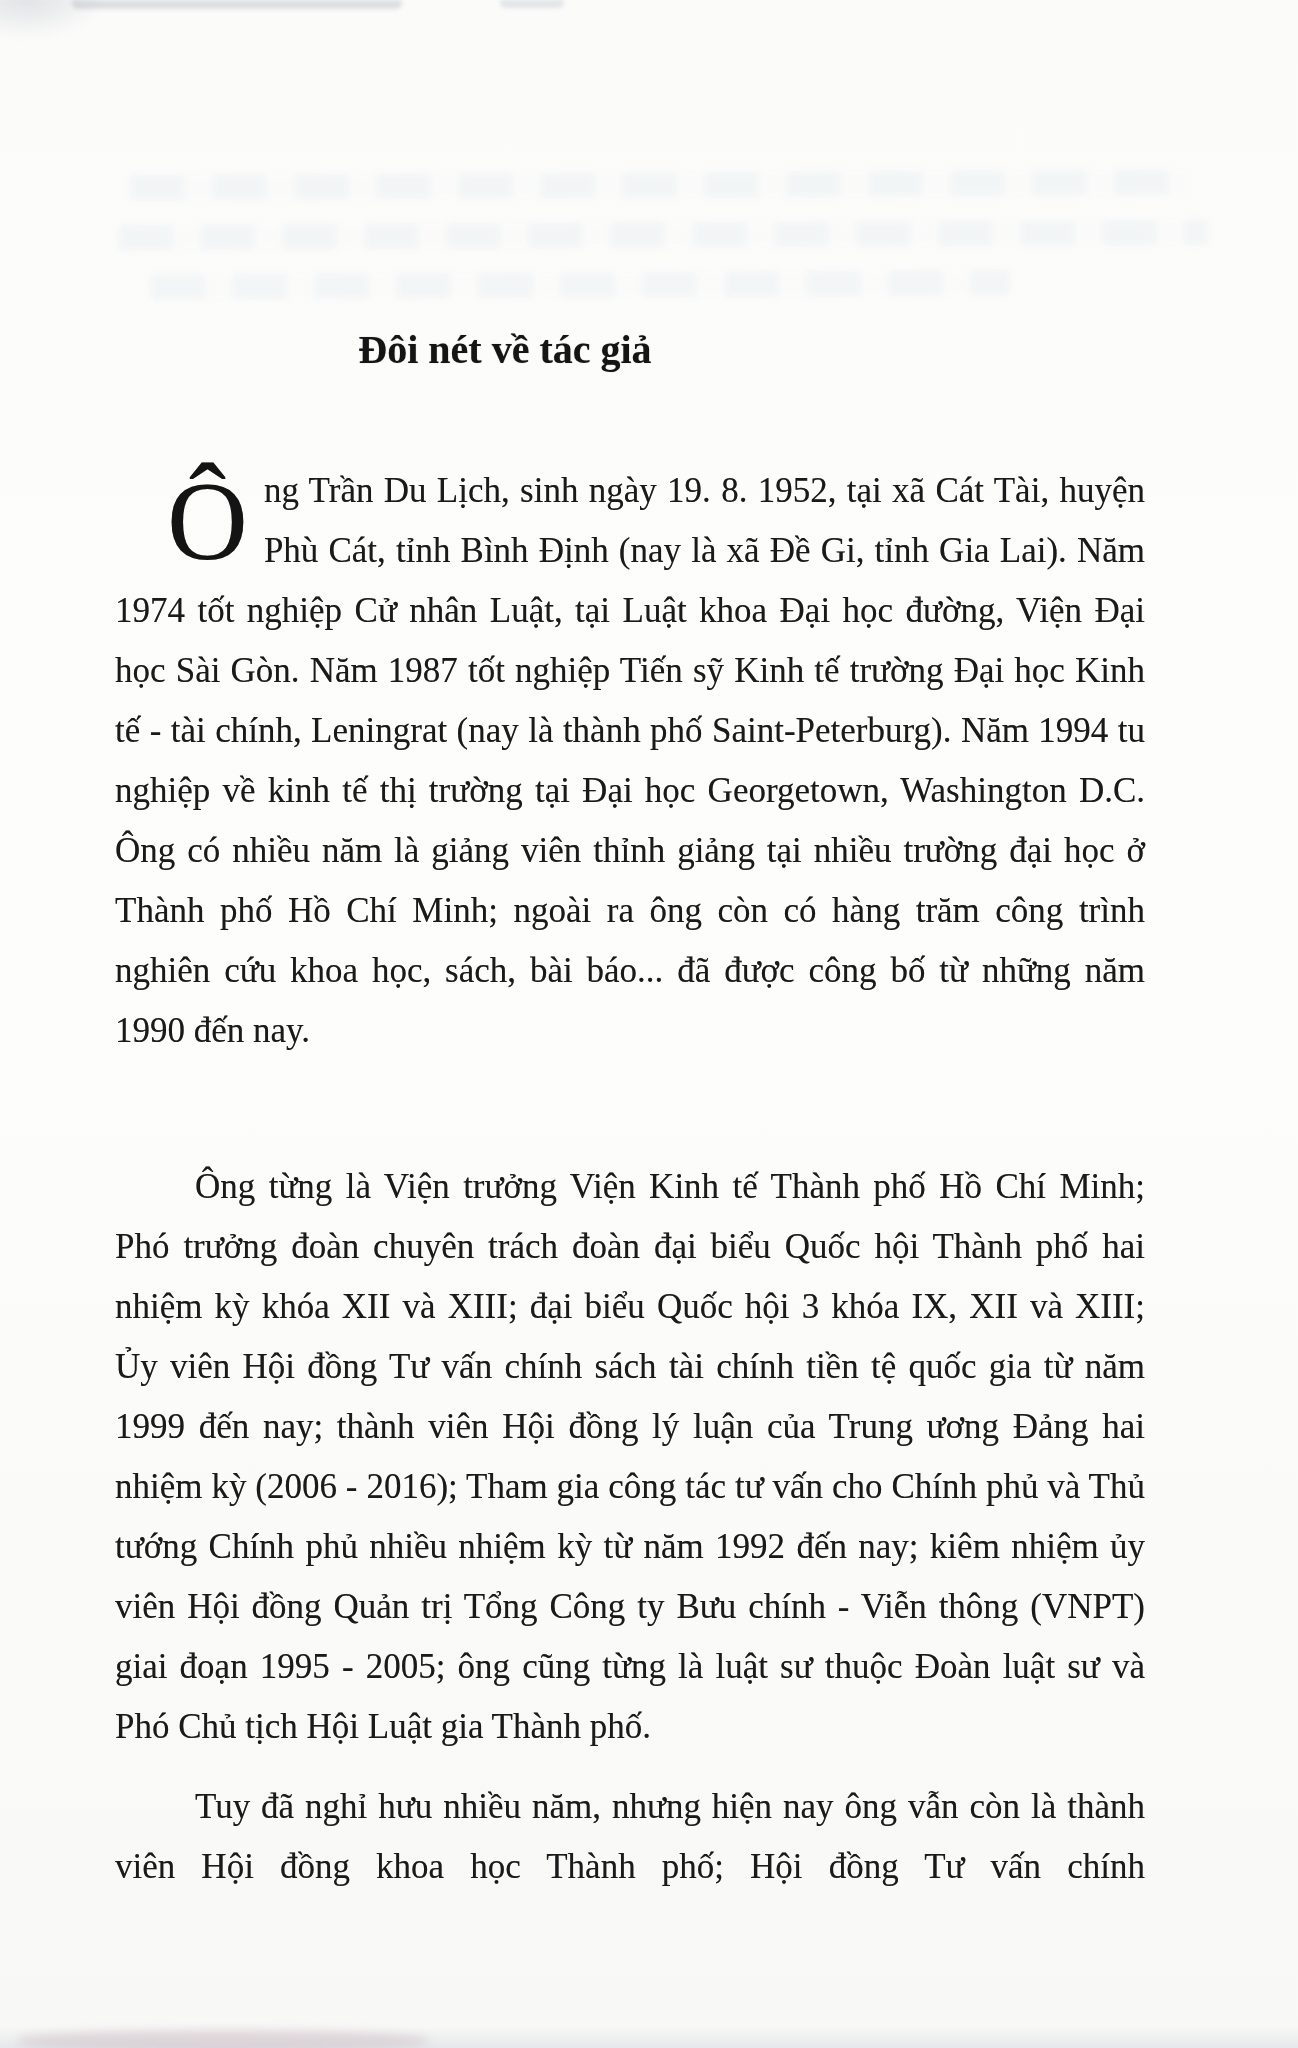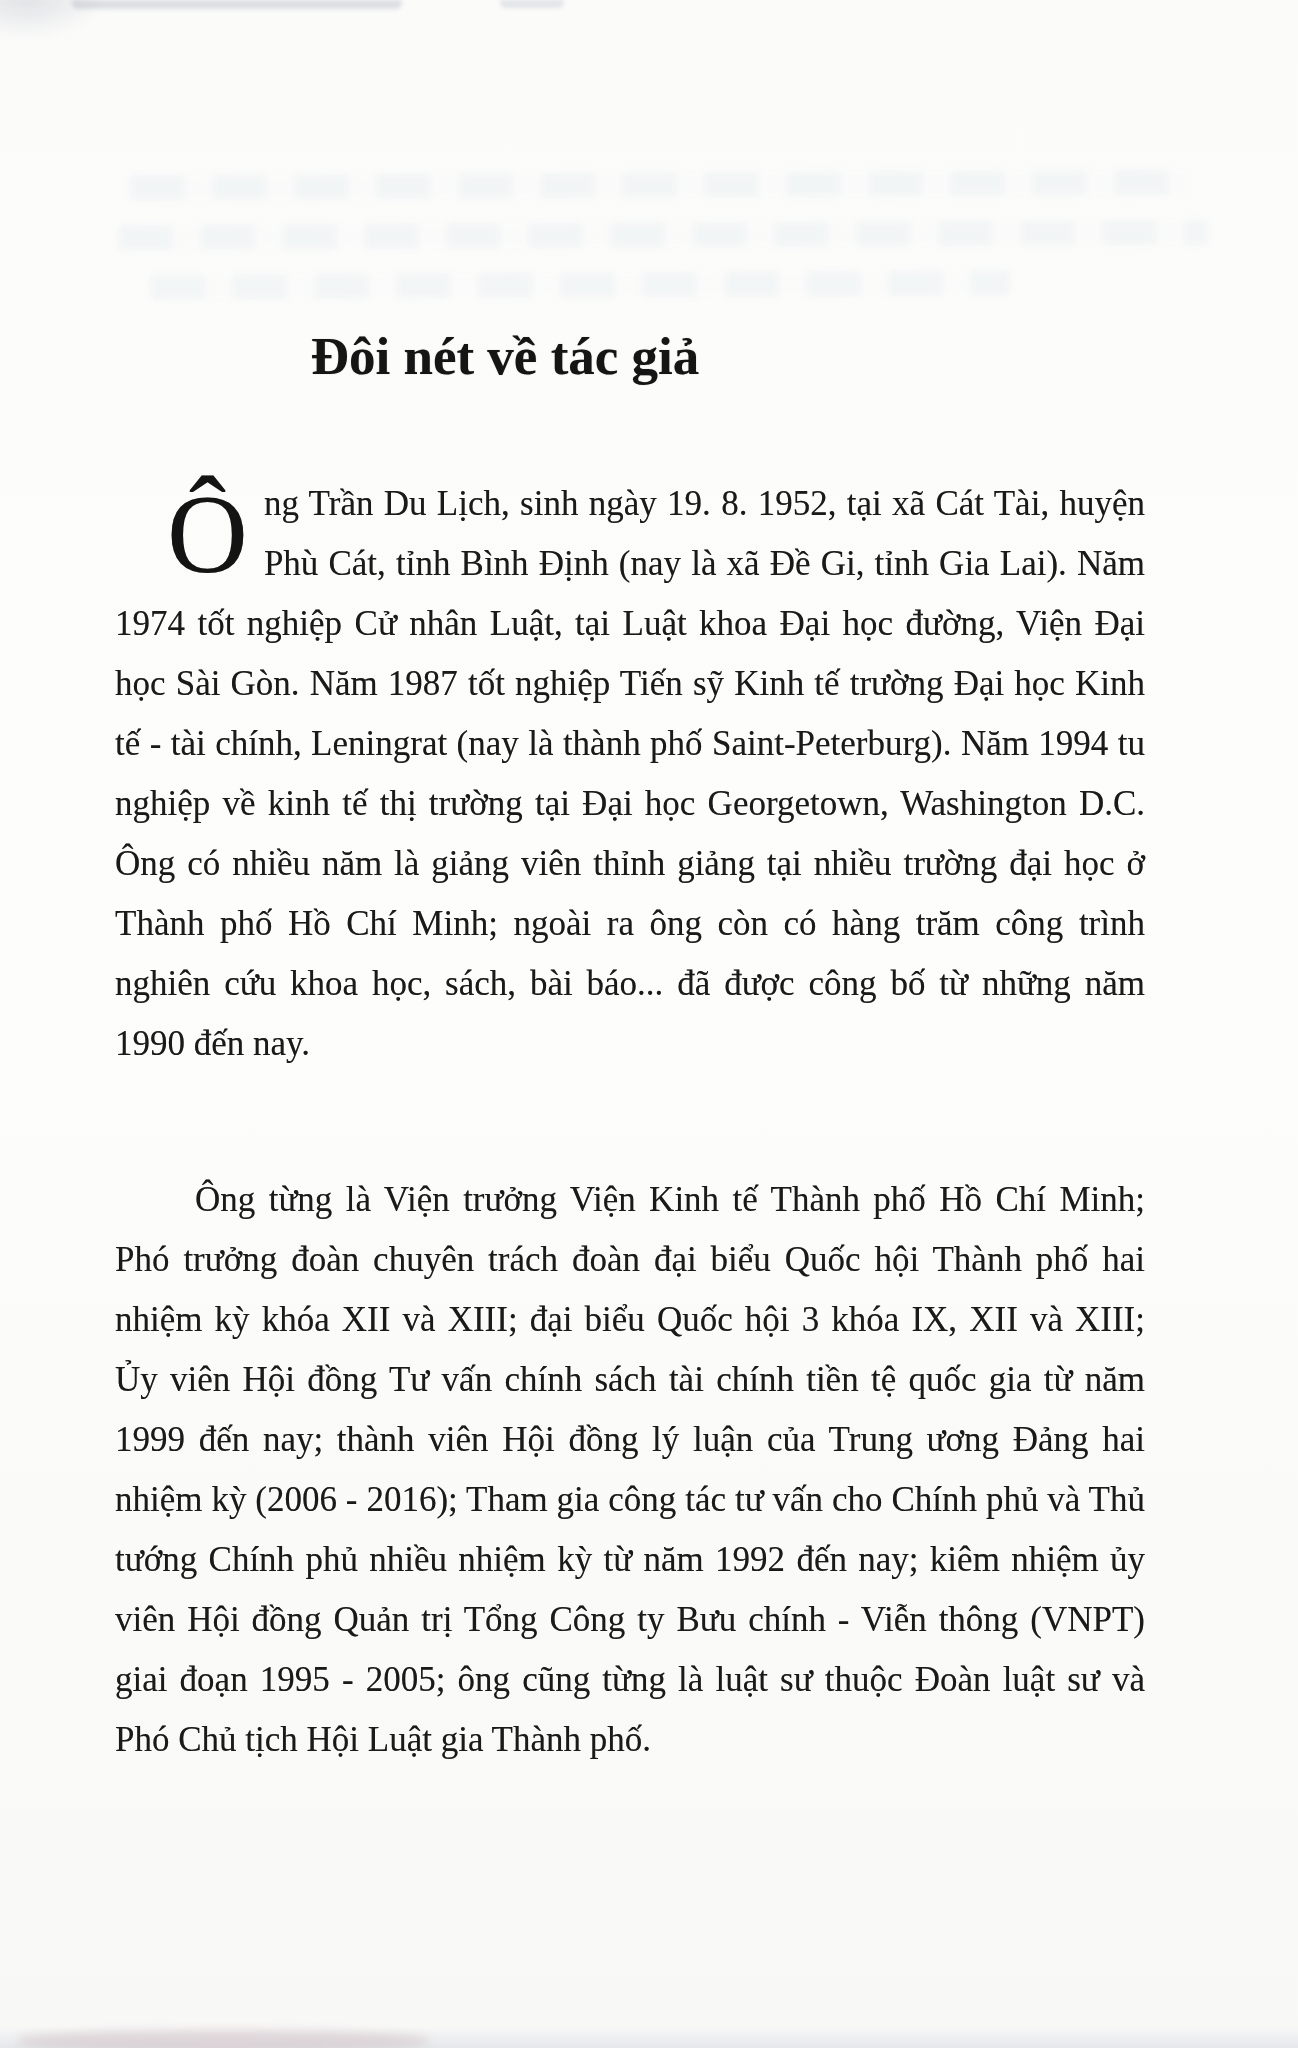--- a/index.html
+++ b/index.html
@@ -65,21 +65,21 @@
     filter: blur(5px);
     border-radius: 45%;
   }
 
   
   .title {
     margin: 0;
     padding-top: 326px;
     width: 1010px;            
     text-align: center;
-    font-size: 53px;
+    font-size: 40px;
     font-weight: bold;
     letter-spacing: 0px;
     color: #151515;
     text-shadow: 0 0 1px rgba(0,0,0,0.35);
   }
   .body-text {
     margin: 88px 153px 0 115px;   
     text-align: justify;
     font-size: 35px;
     line-height: 60px;
@@ -110,19 +110,20 @@
   <div class="ghost-line ghost-3"></div>
 
   <h1 class="title">Đôi nét về tác giả</h1>
 
   <div class="body-text">
 
     <p class="para para-1"><span class="dropcap">Ô</span><span>ng Trần Du Lịch, sinh ngày 19. 8. 1952, tại xã Cát Tài, huyện Phù Cát, tỉnh Bình Định (nay là xã Đề Gi, tỉnh Gia Lai). Năm 1974 tốt nghiệp Cử nhân Luật, tại Luật khoa Đại học đường, Viện Đại học Sài Gòn. Năm 1987 tốt nghiệp Tiến sỹ Kinh tế trường Đại học Kinh tế - tài chính, Leningrat (nay là thành phố Saint-Peterburg). Năm 1994 tu nghiệp về kinh tế thị trường tại Đại học Georgetown, Washington D.C. Ông có nhiều năm là giảng viên thỉnh giảng tại nhiều trường đại học ở Thành phố Hồ Chí Minh; ngoài ra ông còn có hàng trăm công trình nghiên cứu khoa học, sách, bài báo... đã được công bố từ những năm 1990 đến nay.</span></p>
 
     <p class="para para-2">Ông từng là Viện trưởng Viện Kinh tế Thành phố Hồ Chí Minh; Phó trưởng đoàn chuyên trách đoàn đại biểu Quốc hội Thành phố hai nhiệm kỳ khóa XII và XIII; đại biểu Quốc hội 3 khóa IX, XII và XIII; Ủy viên Hội đồng Tư vấn chính sách tài chính tiền tệ quốc gia từ năm 1999 đến nay; thành viên Hội đồng lý luận của Trung ương Đảng hai nhiệm kỳ (2006 - 2016); Tham gia công tác tư vấn cho Chính phủ và Thủ tướng Chính phủ nhiều nhiệm kỳ từ năm 1992 đến nay; kiêm nhiệm ủy viên Hội đồng Quản trị Tổng Công ty Bưu chính - Viễn thông (VNPT) giai đoạn 1995 - 2005; ông cũng từng là luật sư thuộc Đoàn luật sư và Phó Chủ tịch Hội Luật gia Thành phố.</p>
 
+    <p class="para para-3">Tuy đã nghỉ hưu nhiều năm, nhưng hiện nay ông vẫn còn là thành viên Hội đồng khoa học Thành phố; Hội đồng Tư vấn chính</p>
 
   </div>
 
   <div class="bottom-band"></div>
   <div class="bottom-smudge"></div>
 
 </div>
 
 </body></html>

